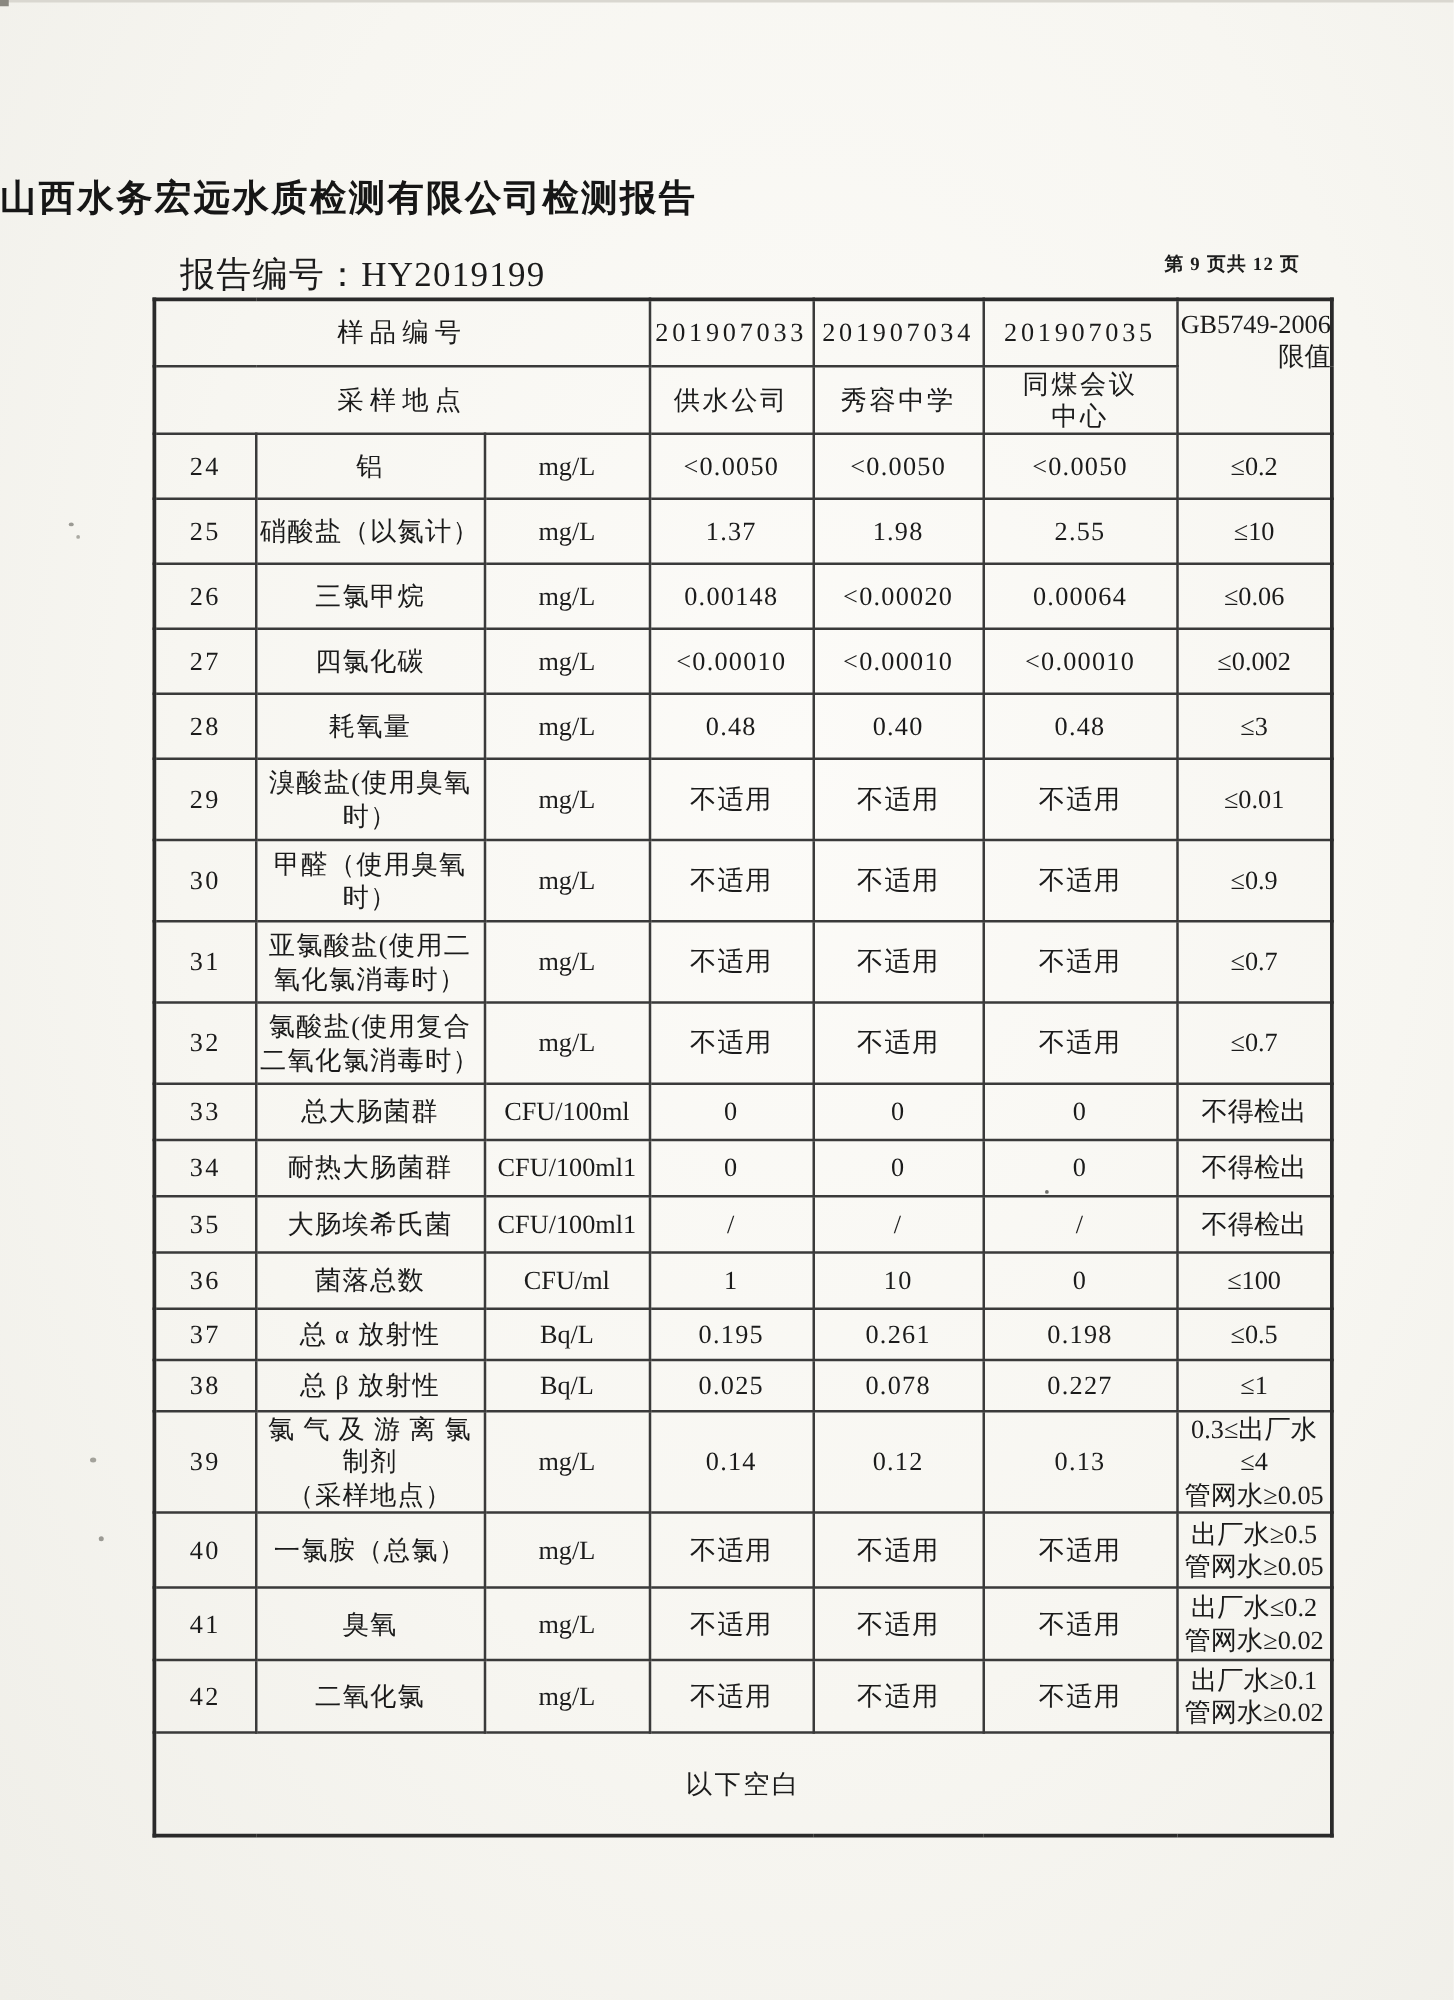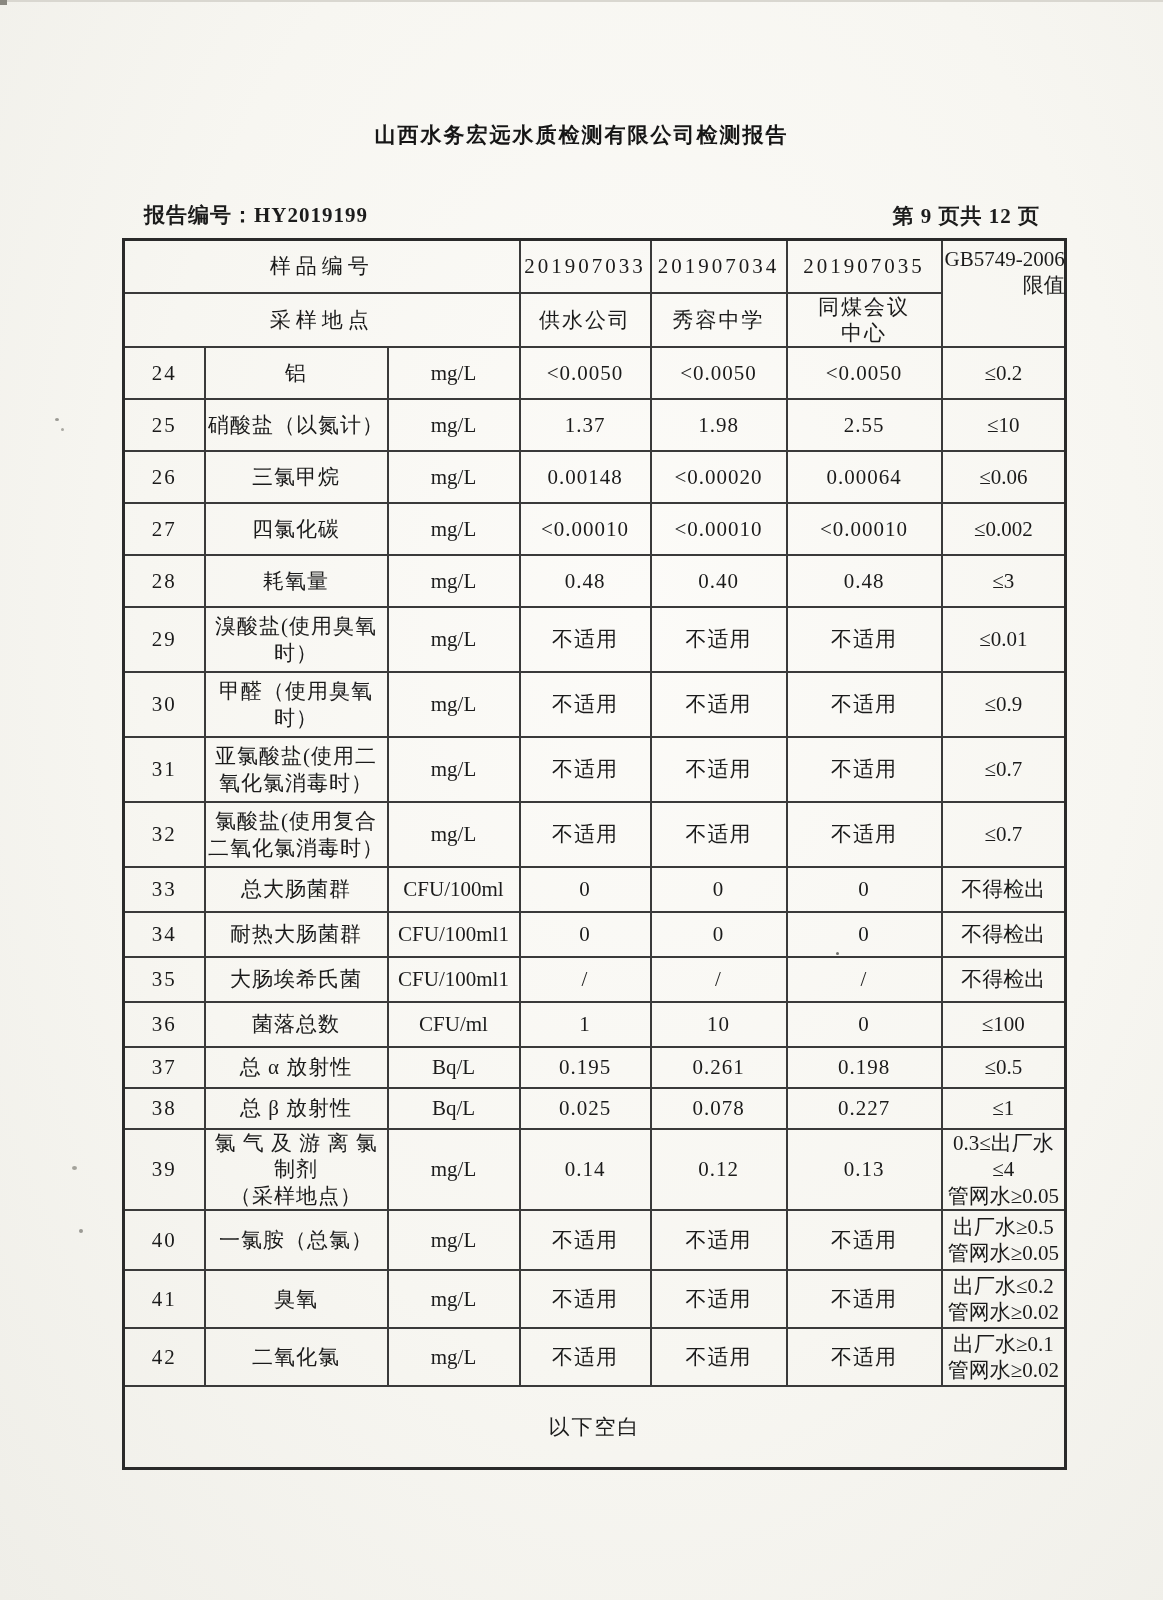--- a/index.html
+++ b/index.html
@@ -7,31 +7,31 @@
     position:relative;
     width:1163px; height:1600px;
     background: radial-gradient(ellipse at 55% 38%, #fcfbf8 0%, #f7f6f1 55%, #efeee8 100%);
     font-family:"Liberation Serif","DejaVu Serif",serif;
     color:#1c1c1c;
     overflow:hidden;
   }
   .edge-line { position:absolute; top:0; left:0; width:100%; height:2px; background:#d9d7d0; }
 
   .title {
-    position:absolute; top:121px; left:0; width:100%;
-    text-align:center; font-size:21px; font-weight:bold; letter-spacing:2px;
+    position:absolute; top:139px; left:0; width:100%;
+    text-align:left; font-size:29px; font-weight:bold; letter-spacing:2px;
     color:#161616;
   }
   .meta-left {
     position:absolute; top:201px; left:144px;
-    font-size:21px; font-weight:bold; letter-spacing:1px;
+    font-size:28px; font-weight:normal; letter-spacing:1px;
   }
   .meta-right {
     position:absolute; top:202px; right:123px;
-    font-size:21px; font-weight:bold; letter-spacing:1px;
+    font-size:15px; font-weight:bold; letter-spacing:1px;
   }
 
   table.report-table {
     position:absolute; left:122px; top:238px;
     width:942px; table-layout:fixed;
     border-collapse:collapse;
     border:3px solid #2a2a2a;
   }
   .report-table td {
     border:2px solid #3a3a3a;

